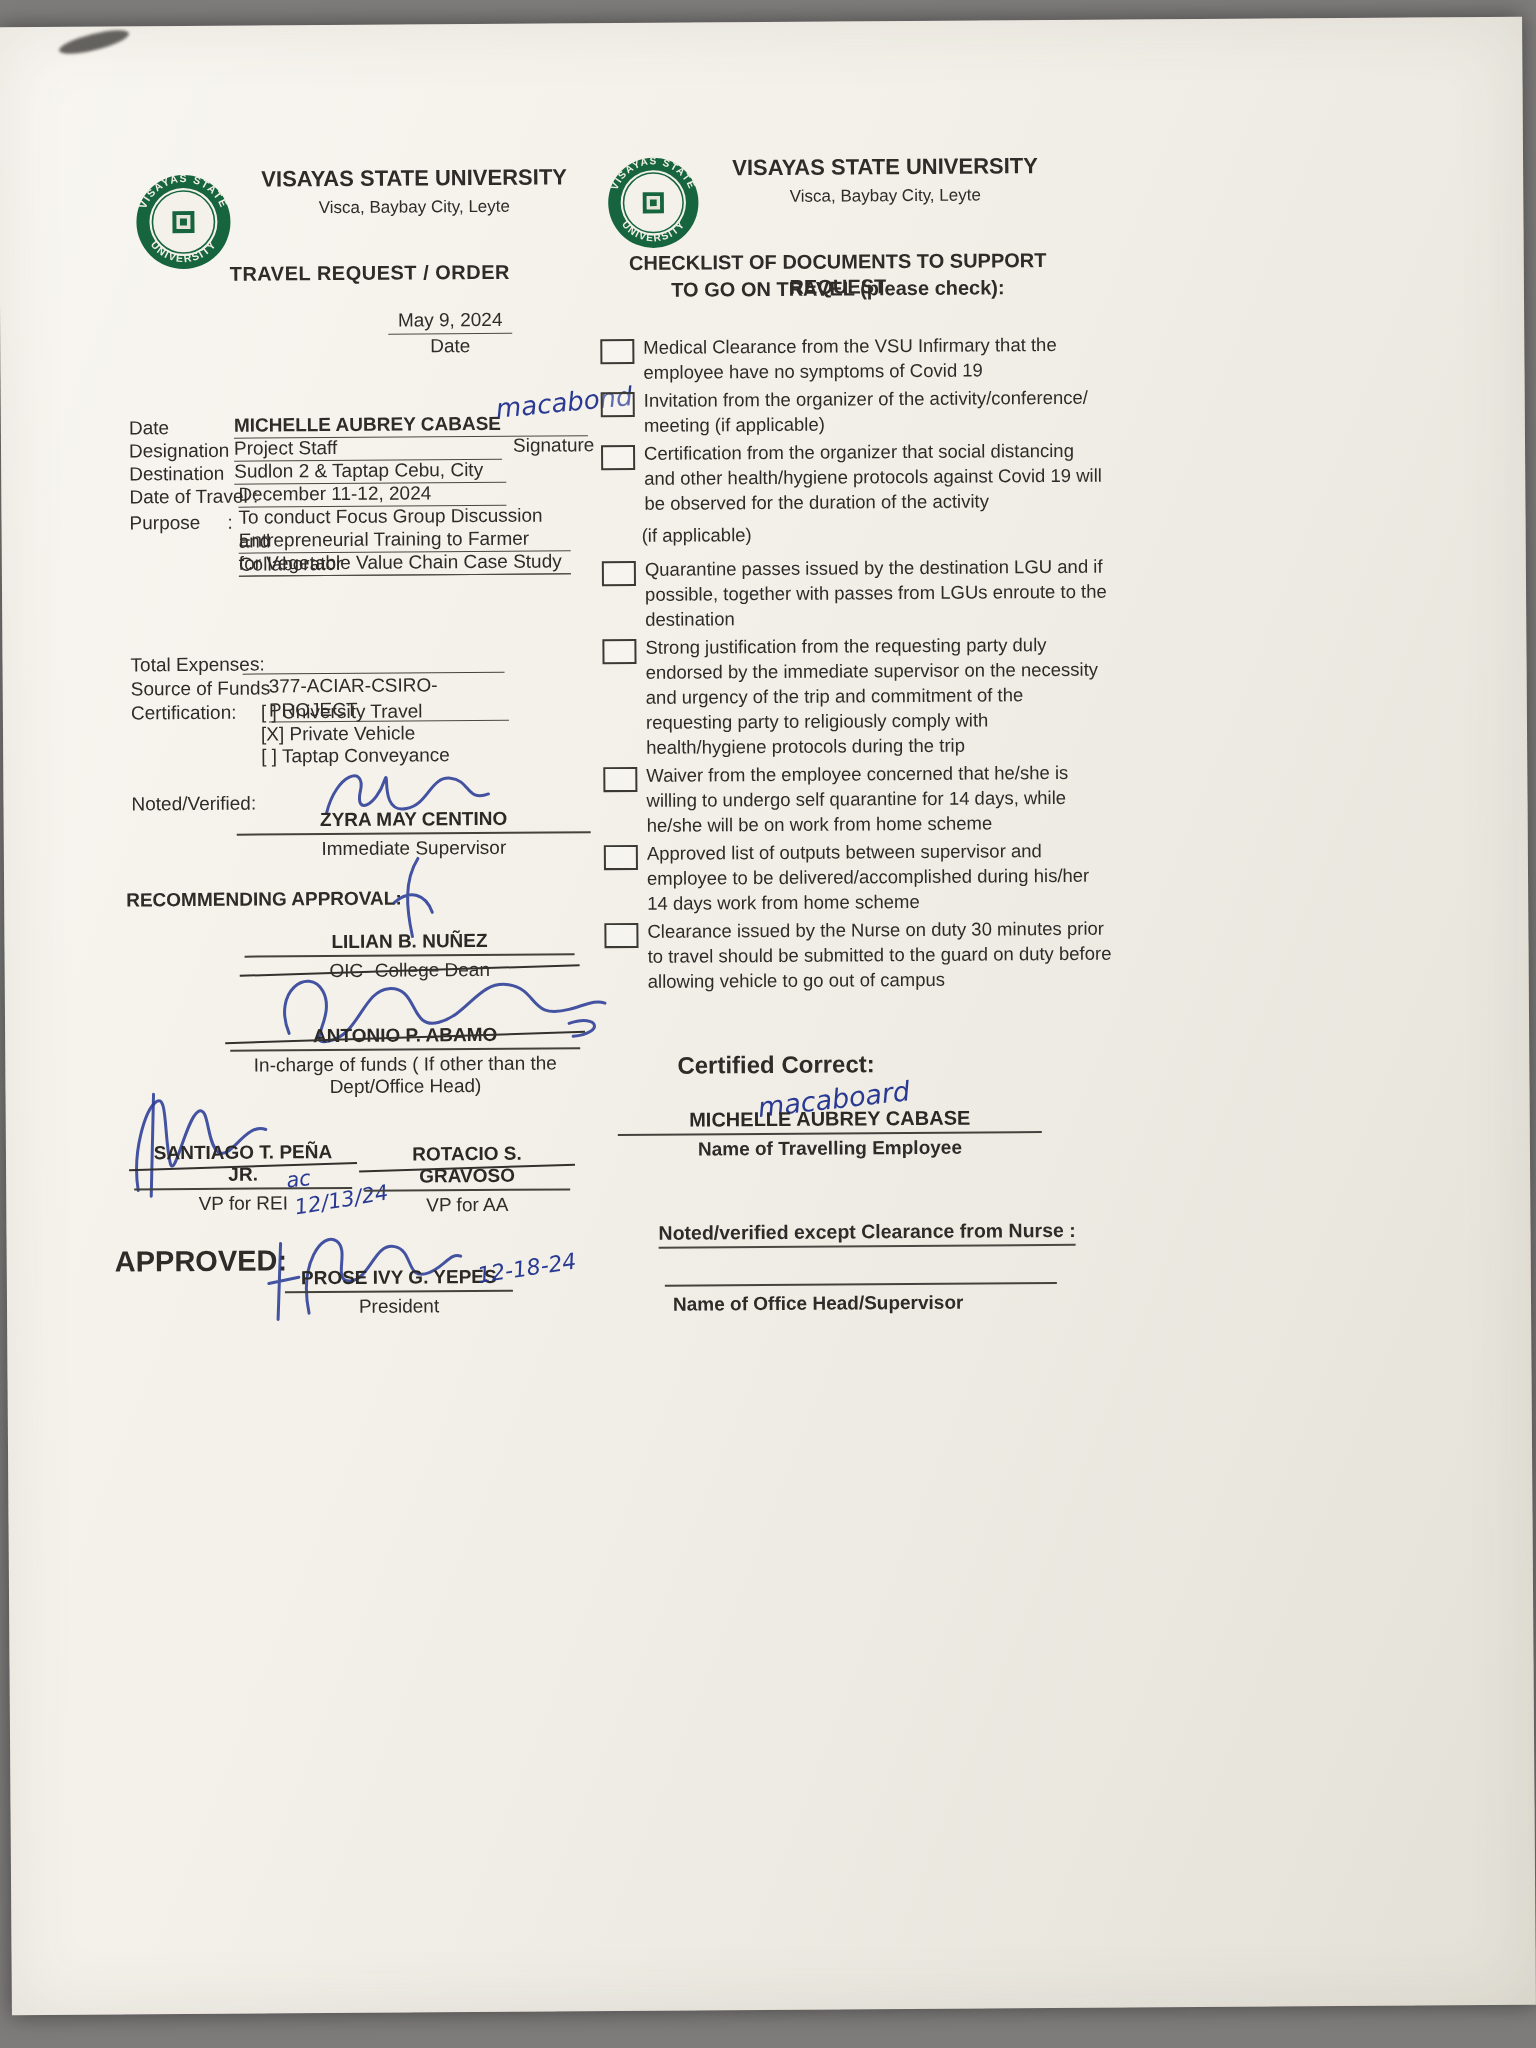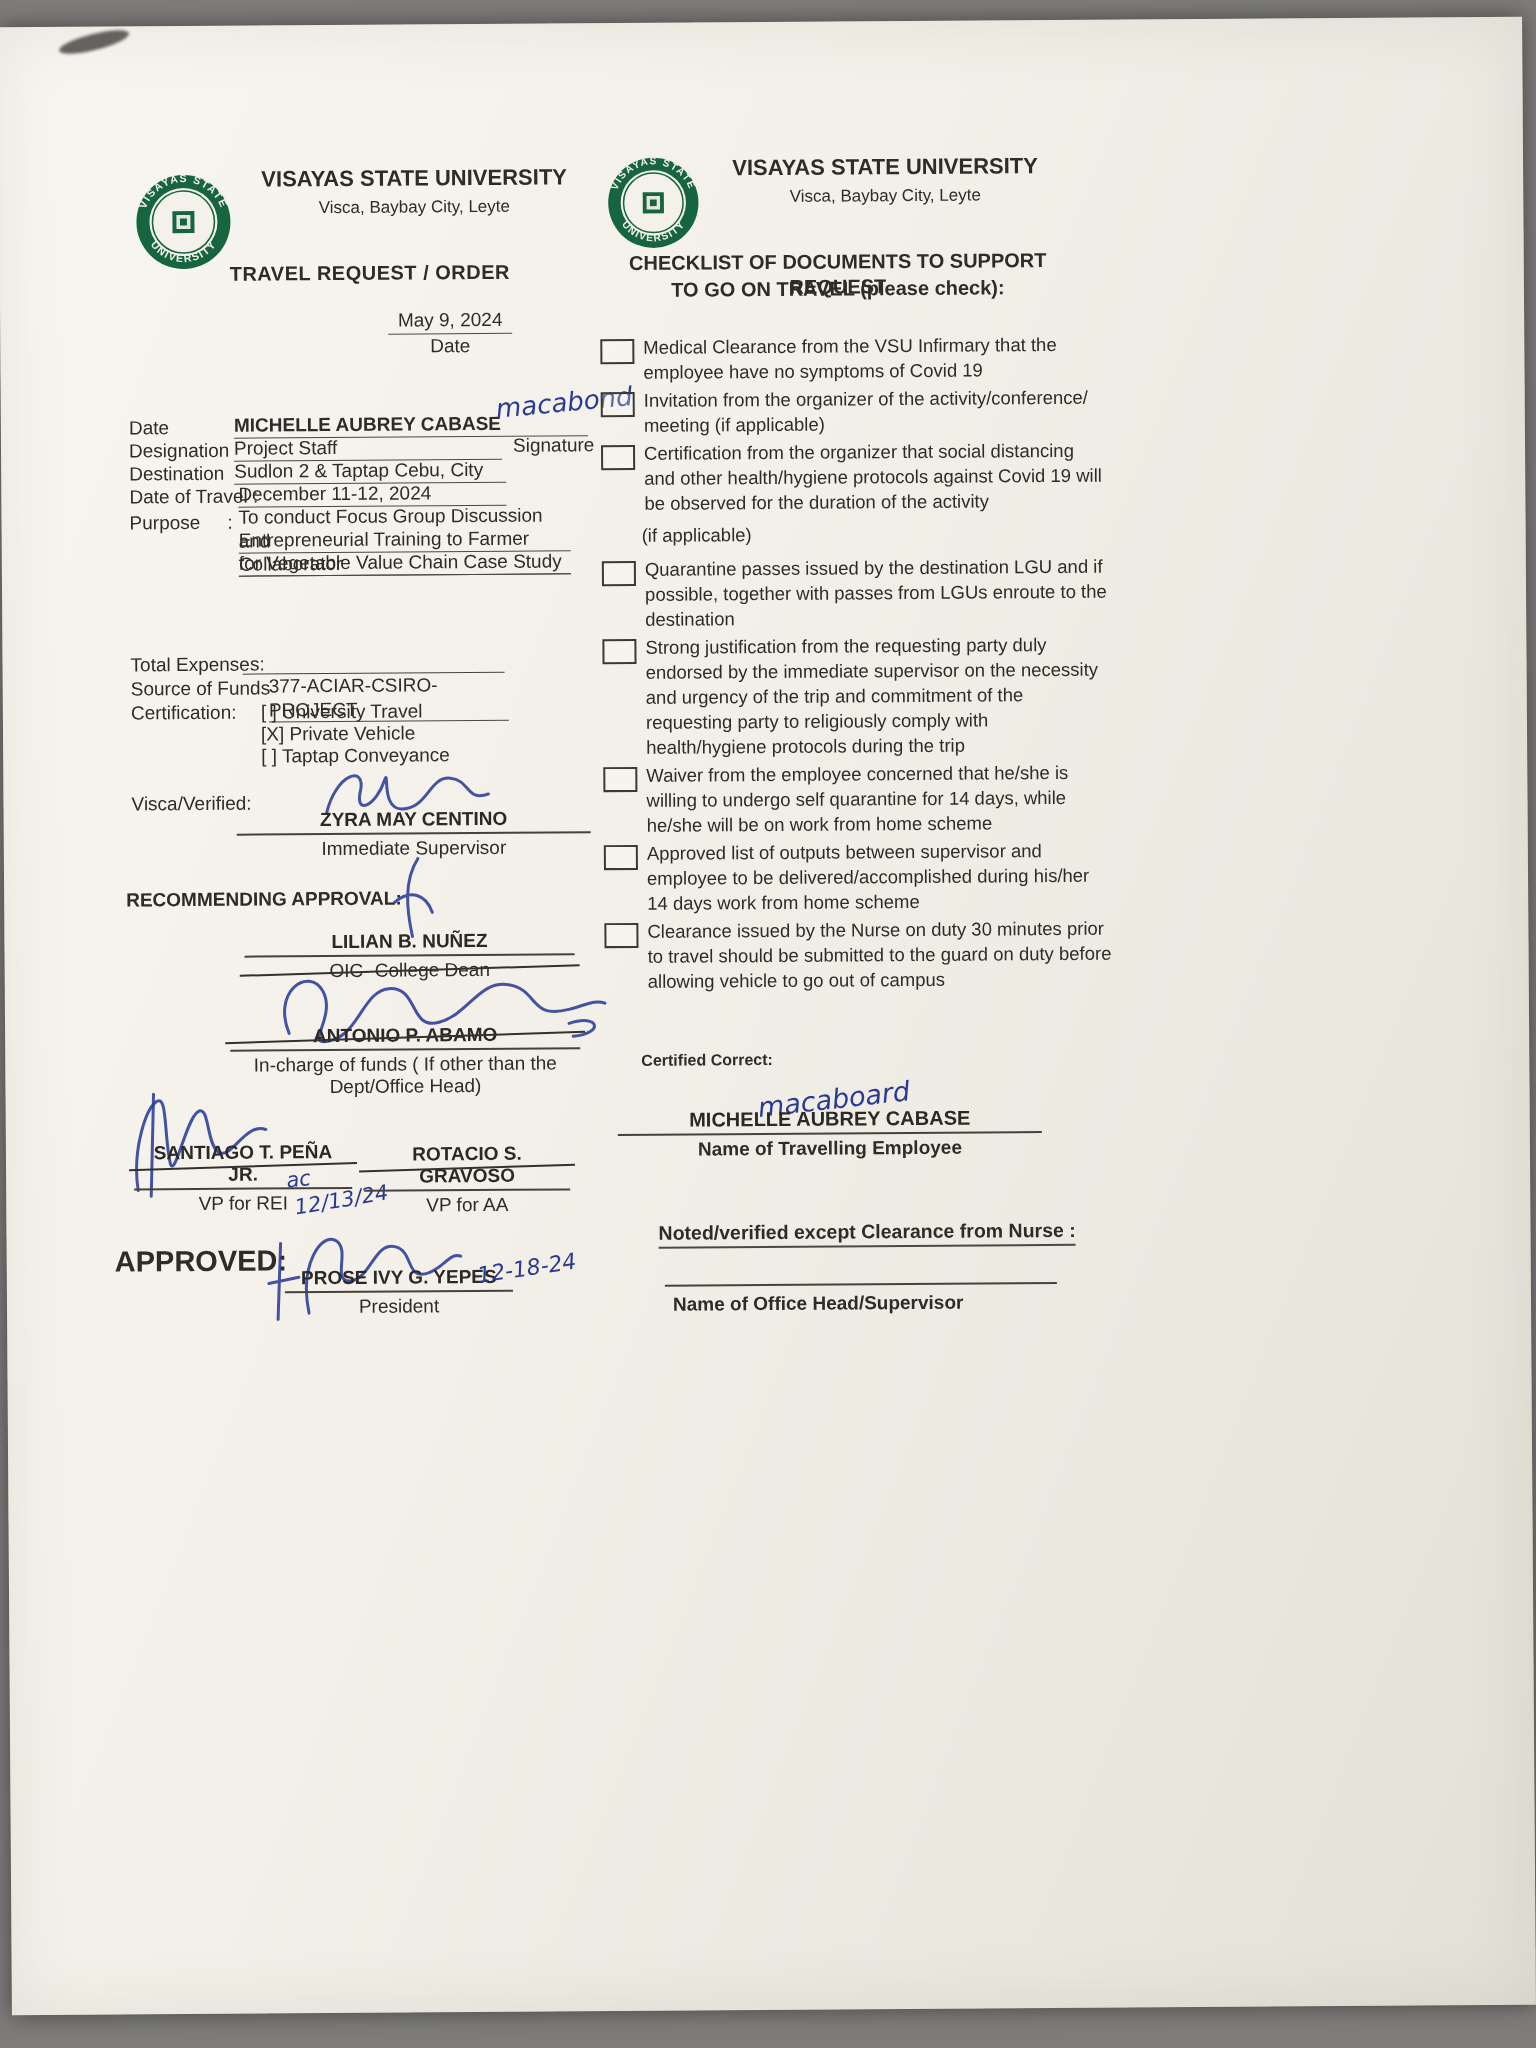--- a/index.html
+++ b/index.html
@@ -91,21 +91,21 @@
     <div class="hline" style="left:240px;top:648px;width:262px;border-top-width:1.7px"></div>
 
     <div class="t" style="left:128px;top:651px">Source of Funds</div>
     <div class="t ul" style="left:266px;top:649px;width:240px">377-ACIAR-CSIRO-PROJECT</div>
 
     <div class="t" style="left:128px;top:675px">Certification:</div>
     <div class="t" style="left:258px;top:675px">[  ] University Travel</div>
     <div class="t" style="left:258px;top:697px">[X] Private Vehicle</div>
     <div class="t" style="left:258px;top:719px">[ ] Taptap Conveyance</div>
 
-    <div class="t" style="left:128px;top:766px">Visca/Verified:</div>
+    <div class="t" style="left:128px;top:766px">Noted/Verified:</div>
     <svg class="seal" style="left:315px;top:738px" width="180" height="62" viewBox="0 0 180 62">
       <path class="ink" d="M8,50 C18,10 48,2 42,28 C36,54 58,42 66,18 C72,2 60,52 88,46 C110,42 112,14 132,16 C152,18 148,40 170,32"></path>
     </svg>
     <div class="sigblock" style="left:233px;top:784px;width:354px">
       <span class="signame">ZYRA MAY CENTINO</span>
       <span class="sigcap">Immediate Supervisor</span>
     </div>
 
     <div class="t b" style="left:122px;top:862px;font-size:19px">RECOMMENDING APPROVAL:</div>
     <svg class="seal" style="left:372px;top:828px" width="70" height="88" viewBox="0 0 70 88">
@@ -207,21 +207,21 @@
       <div class="chk">
         <span class="box"></span>
         <span class="ctext">Approved list of outputs between supervisor and employee to be delivered/accomplished during his/her 14 days work from home scheme</span>
       </div>
       <div class="chk">
         <span class="box"></span>
         <span class="ctext">Clearance issued by the Nurse on duty 30 minutes prior to travel should be submitted to the guard on duty before allowing vehicle to go out of campus</span>
       </div>
     </div>
 
-    <div class="t b" style="left:636px;top:1028px;font-size:16px">Certified Correct:</div>
+    <div class="t b" style="left:672px;top:1028px;font-size:24px">Certified Correct:</div>
     <div class="hand" style="left:752px;top:1062px;font-size:27px;transform:rotate(-6deg)">macaboard</div>
     <div class="sigblock" style="left:612px;top:1086px;width:424px">
       <span class="signame" style="font-size:20px">MICHELLE AUBREY CABASE</span>
       <span class="sigcap b">Name of Travelling Employee</span>
     </div>
 
     <div class="t b" style="left:652px;top:1198px;font-size:19.5px">
       <span class="ul" style="display:inline-block;padding-bottom:2px;border-bottom-width:2px">Noted/verified except Clearance from Nurse :</span>
     </div>
     <div class="hline" style="left:658px;top:1262px;width:392px"></div>

